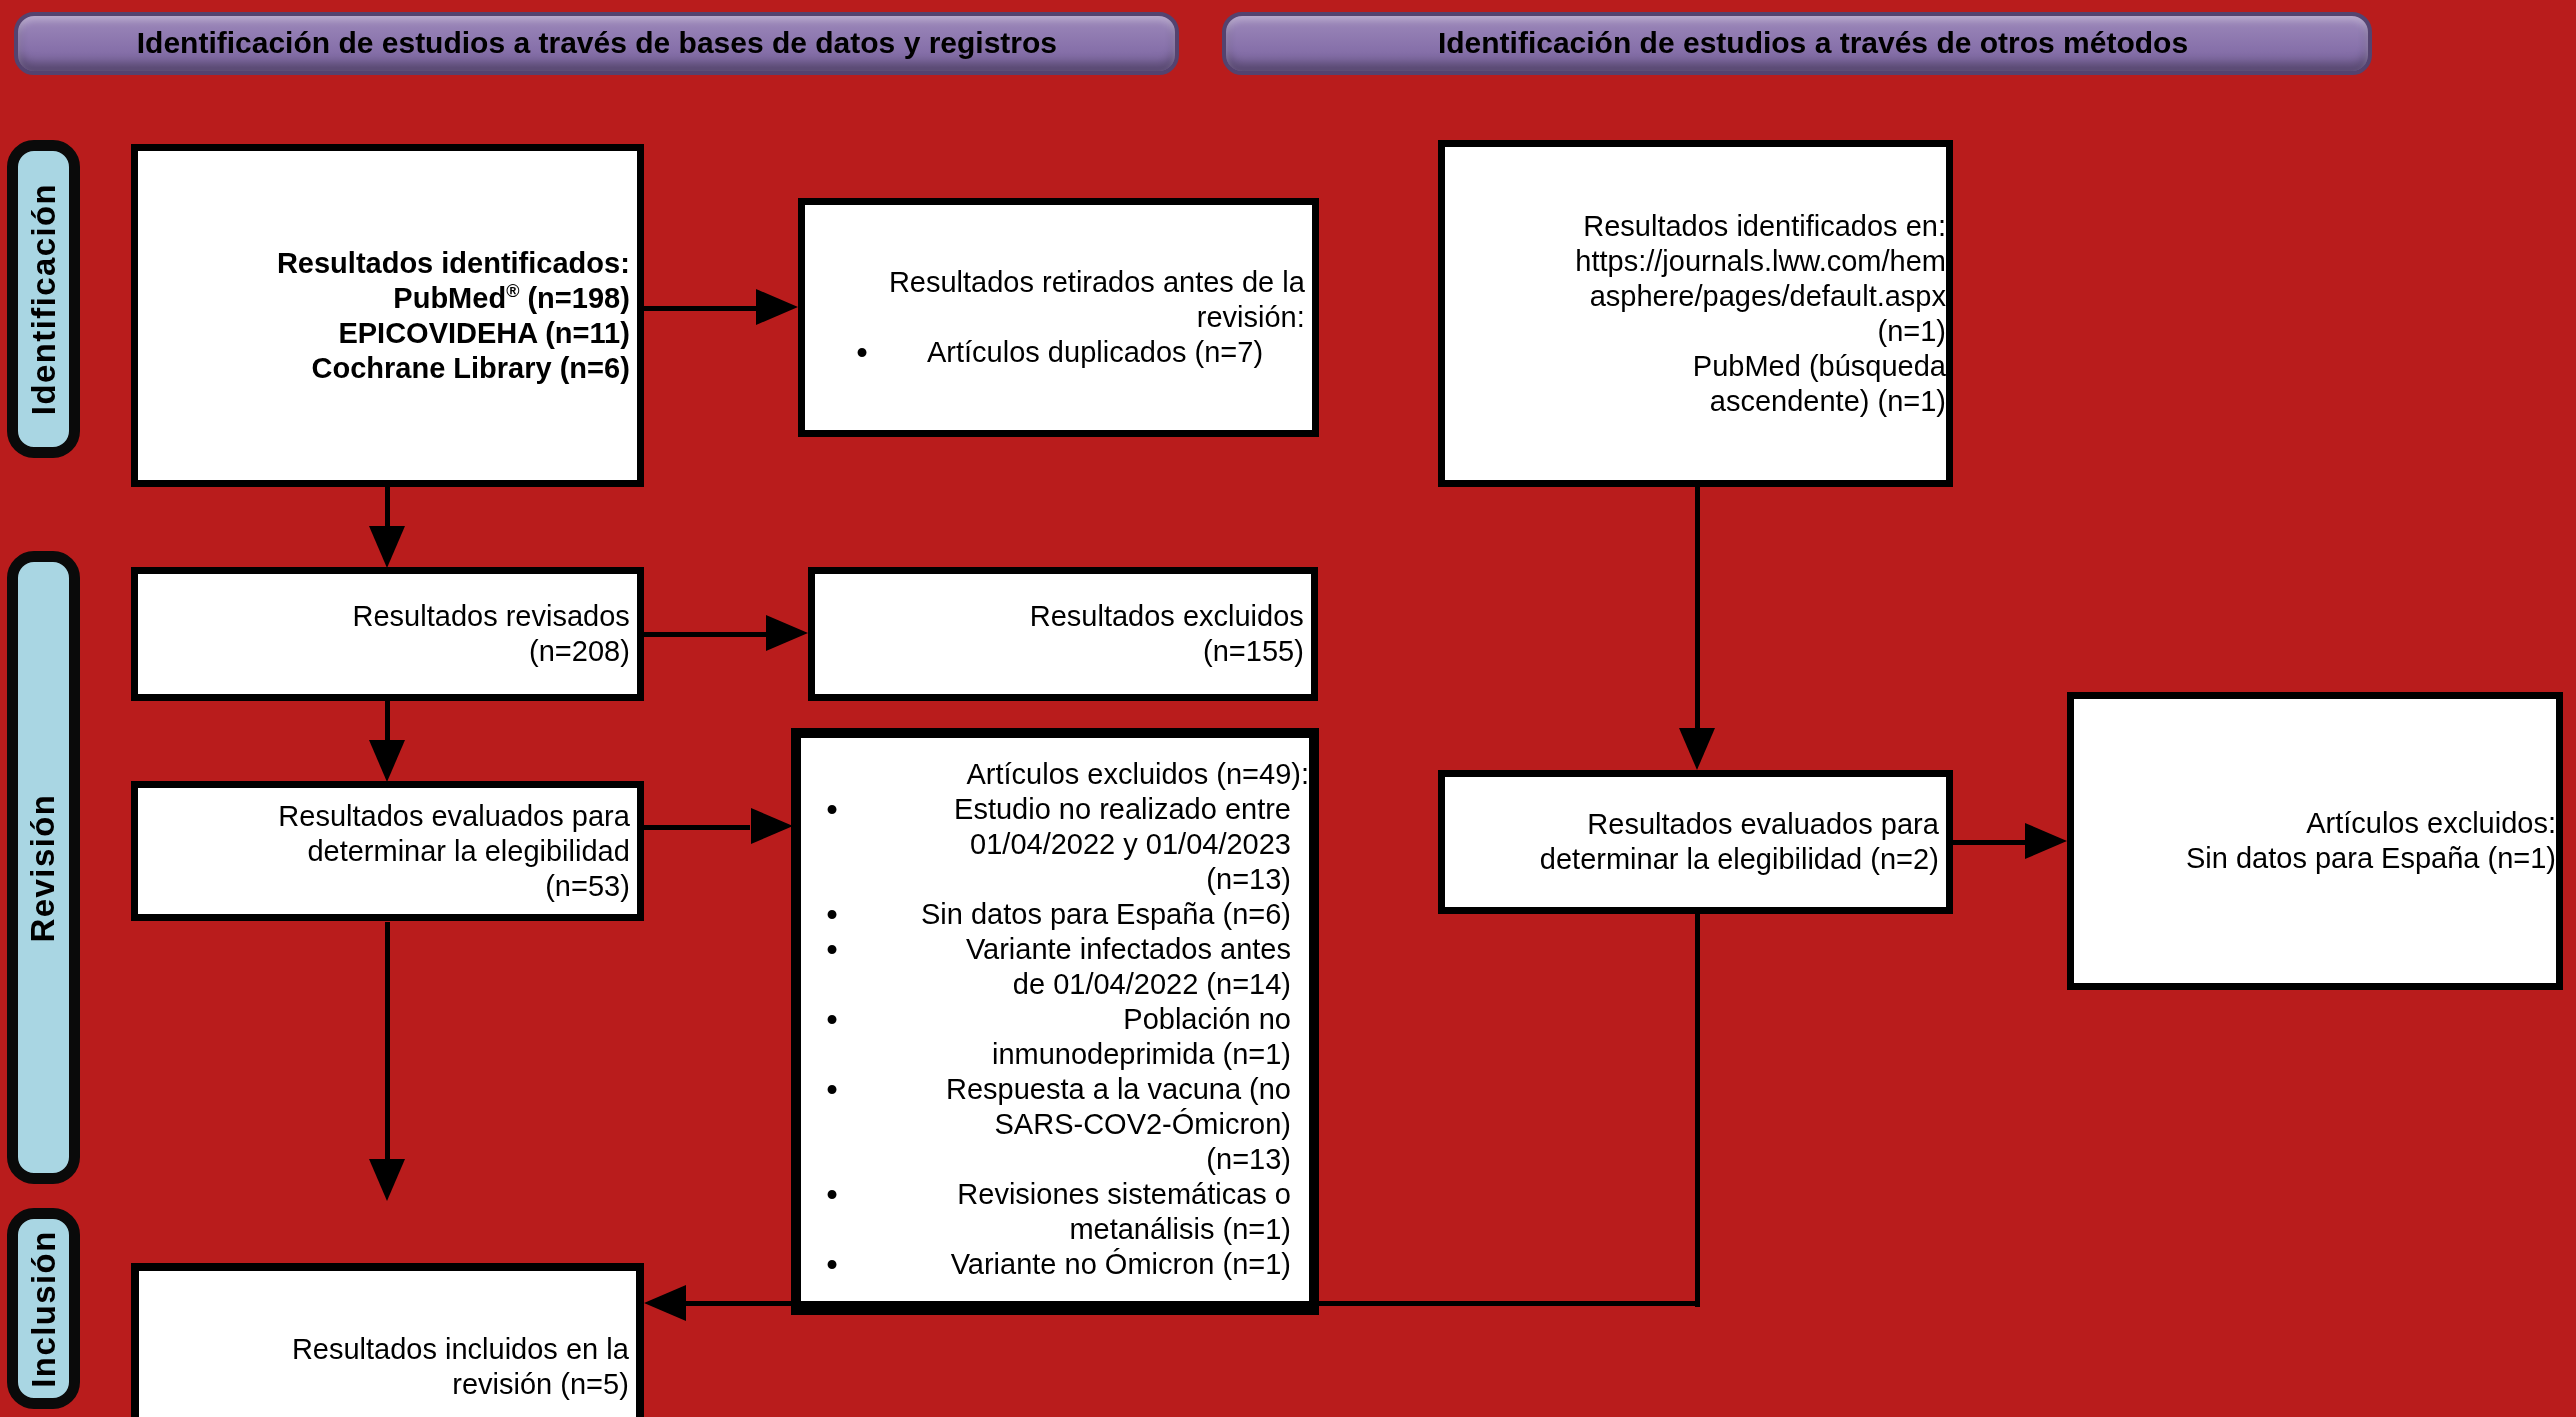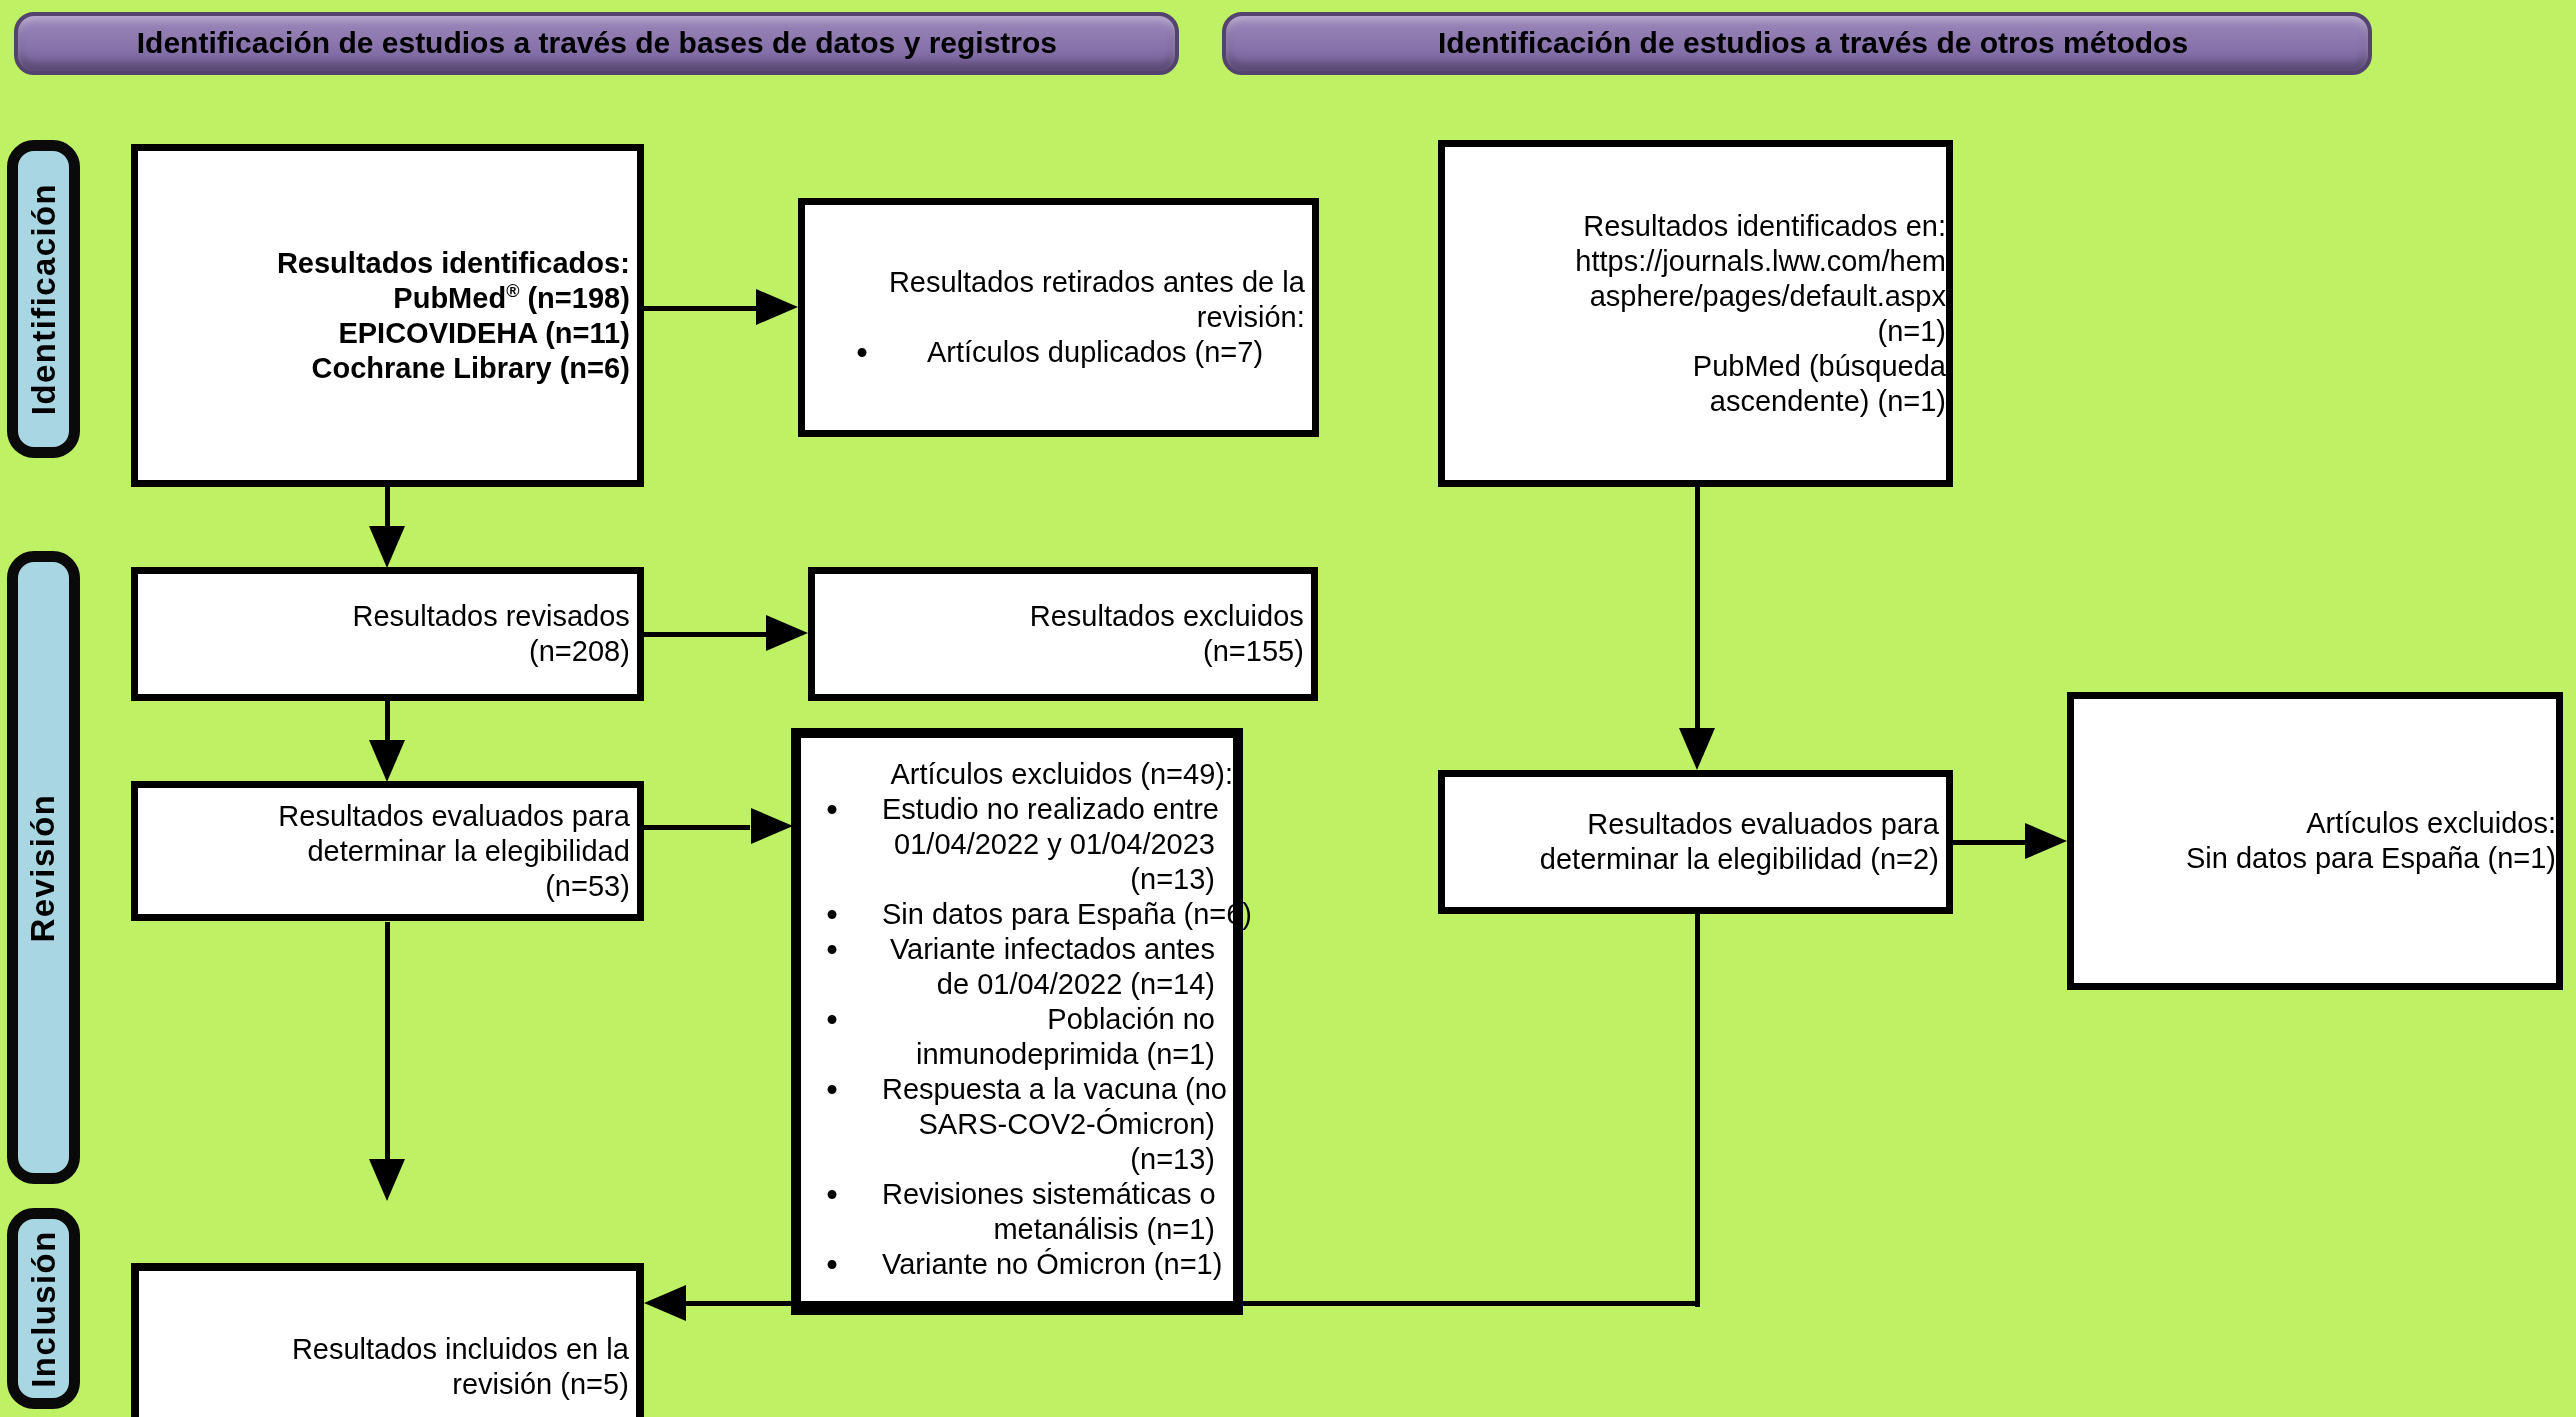--- a/index.html
+++ b/index.html
@@ -1,20 +1,20 @@
 <!DOCTYPE html>
 <html style="font-size:11.5px"><head>
 <meta charset="utf-8">
 <style>
   html, body { margin: 0; padding: 0; background: #ffffff; }
   .canvas {
     position: relative;
     width: 2576px;
     height: 1417px;
-    background: #bef264;
+    background: #b91c1c;
     font-family: "Liberation Sans", sans-serif;
     color: #000;
     overflow: hidden;
   }
 
   
   .phase-header {
     position: absolute;
     box-sizing: border-box;
     background: linear-gradient(#9d89ba 0%, #8973ac 55%, #79639b 100%);
@@ -137,21 +137,21 @@
     <div class="line">Resultados excluidos</div>
     <div class="line">(n=155)</div>
   </div>
 
   <div class="box pad" style="left:131px; top:781px; width:513px; height:140px;">
     <div class="line">Resultados evaluados para</div>
     <div class="line">determinar la elegibilidad</div>
     <div class="line">(n=53)</div>
   </div>
 
-  <div class="box exclusion-list" style="left:791px; top:728px; width:452px; height:587px;">
+  <div class="box exclusion-list" style="left:791px; top:728px; width:528px; height:587px;">
     <div class="line" style="margin-left:30px;">Artículos excluidos (n=49):</div>
     <ul class="bullets">
       <li class="bullet-item">
         <div class="line">Estudio no realizado entre</div>
         <div class="line">01/04/2022 y 01/04/2023</div>
         <div class="line">(n=13)</div>
       </li>
       <li class="bullet-item">
         <div class="line">Sin datos para España (n=6)</div>
       </li>

